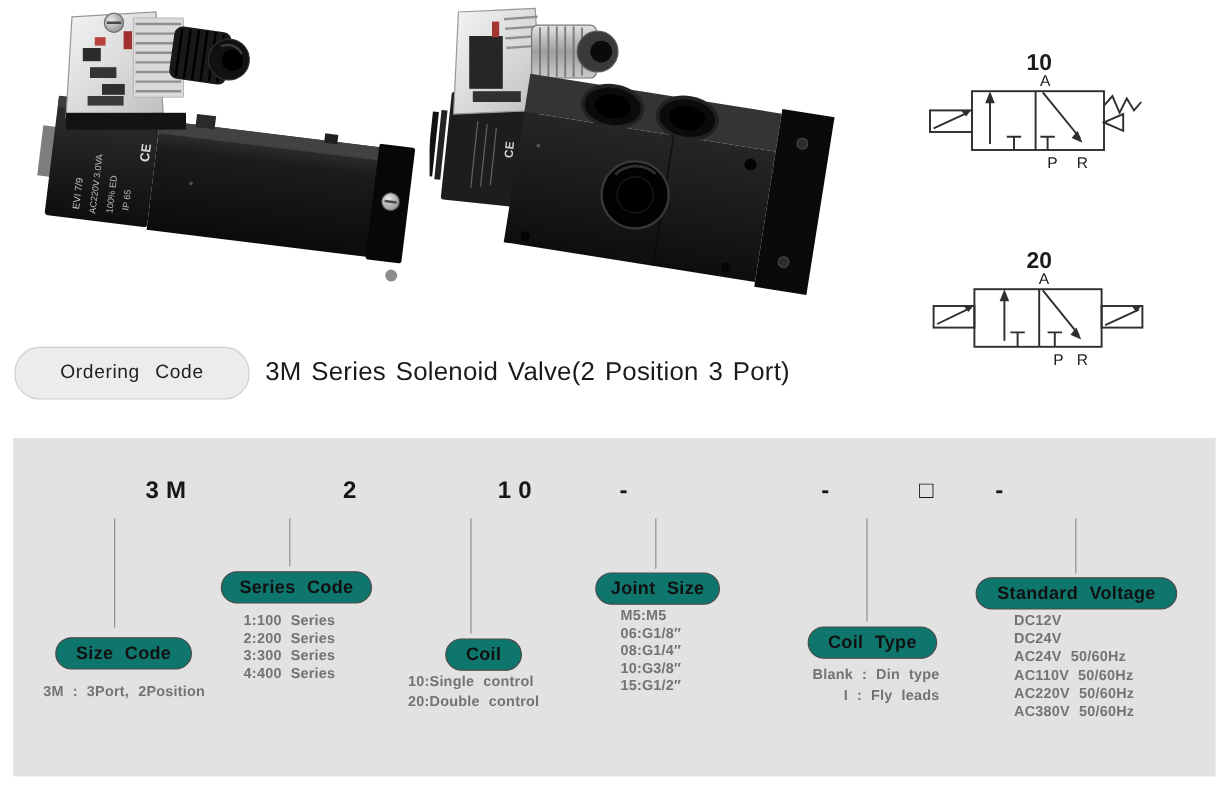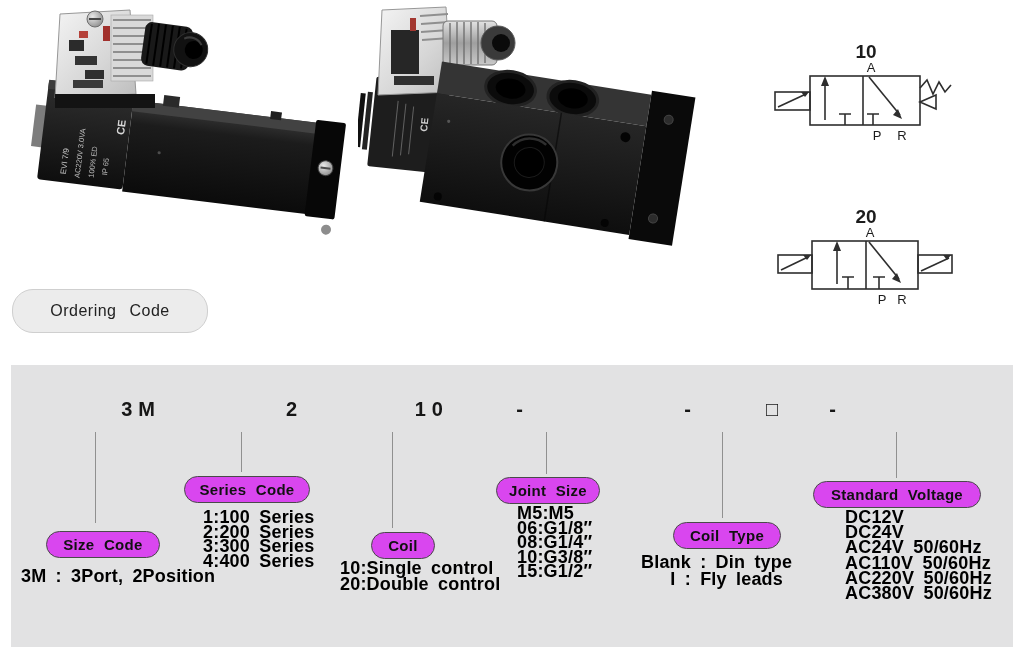--- a/index.html
+++ b/index.html
@@ -40,34 +40,34 @@
   .c0{left:30px;} .c1{left:172px;} .c2{left:318px;} .c3{left:398px;}
   .c4{left:475px;} .c5{left:566px;} .c6{left:653px;} .c7{left:711px;}
   .c8{left:810px;width:170px;}
 
   .dl{position:absolute;width:1px;background:#909090;top:67px;}
   .dl0{left:84px;height:91px;} .dl1{left:230px;height:40px;}
   .dl2{left:381px;height:96px;} .dl3{left:535px;height:42px;}
   .dl4{left:711px;height:86px;} .dl5{left:885px;height:46px;}
 
   .pill{
-    position:absolute;height:25px;line-height:25px;background:#d946ef;
+    position:absolute;height:25px;line-height:25px;background:#0f766e;
     border:1.5px solid #4a4a4a;border-radius:15px;font-size:15px;
     font-weight:bold;text-align:center;color:#111;
     letter-spacing:.3px;word-spacing:5px;
   }
   .p0{left:35px;top:166px;width:112px;}
   .p1{left:173px;top:111px;width:124px;}
   .p2{left:360px;top:167px;width:62px;}
   .p3{left:485px;top:112px;width:102px;}
   .p4{left:662px;top:157px;width:106px;}
   .p5{left:802px;top:116px;width:166px;}
 
   .items{
-    position:absolute;font-size:18px;font-weight:bold;color:#000000;
+    position:absolute;font-size:12px;font-weight:bold;color:#737373;
     white-space:pre;word-spacing:4px;letter-spacing:.2px;
   }
   .s0{left:10px;top:203px;width:165px;text-align:center;line-height:16px;}
   .s1{left:192px;top:145px;line-height:14.5px;}
   .s2{left:329px;top:196px;line-height:15.5px;}
   .s3{left:506px;top:141px;line-height:14.5px;}
   .s4{left:630px;top:189px;width:142px;text-align:right;line-height:17px;}
   .s5{left:834px;top:145px;line-height:15.2px;}
 </style>
 </head>
@@ -273,20 +273,21 @@
     <polygon points="146,88 137,84 142,78" fill="#2e2e2e"></polygon>
     <polygon points="56,60 48,60 52,65" fill="#2e2e2e"></polygon>
     <polygon points="196,60 188,60 192,65" fill="#2e2e2e"></polygon>
     <text x="111" y="28" font-size="19" font-weight="bold" fill="#1c1c1c" text-anchor="middle">20</text>
     <text x="115" y="42" font-size="13" fill="#1c1c1c" text-anchor="middle">A</text>
     <text x="127" y="109" font-size="13" fill="#1c1c1c" text-anchor="middle">P</text>
     <text x="147" y="109" font-size="13" fill="#1c1c1c" text-anchor="middle">R</text>
   </svg>
 
   <div class="badge">Ordering Code</div>
+  <div class="title">3M Series Solenoid Valve(2 Position 3 Port)</div>
 
   <div class="panel">
 
     <span class="cp c0">3M</span>
     <span class="cp c1">2</span>
     <span class="cp c2">10</span>
     <span class="cp c3">-</span>
     <span class="cp c5">-</span>
     <span class="cp c6">□</span>
     <span class="cp c7">-</span>

